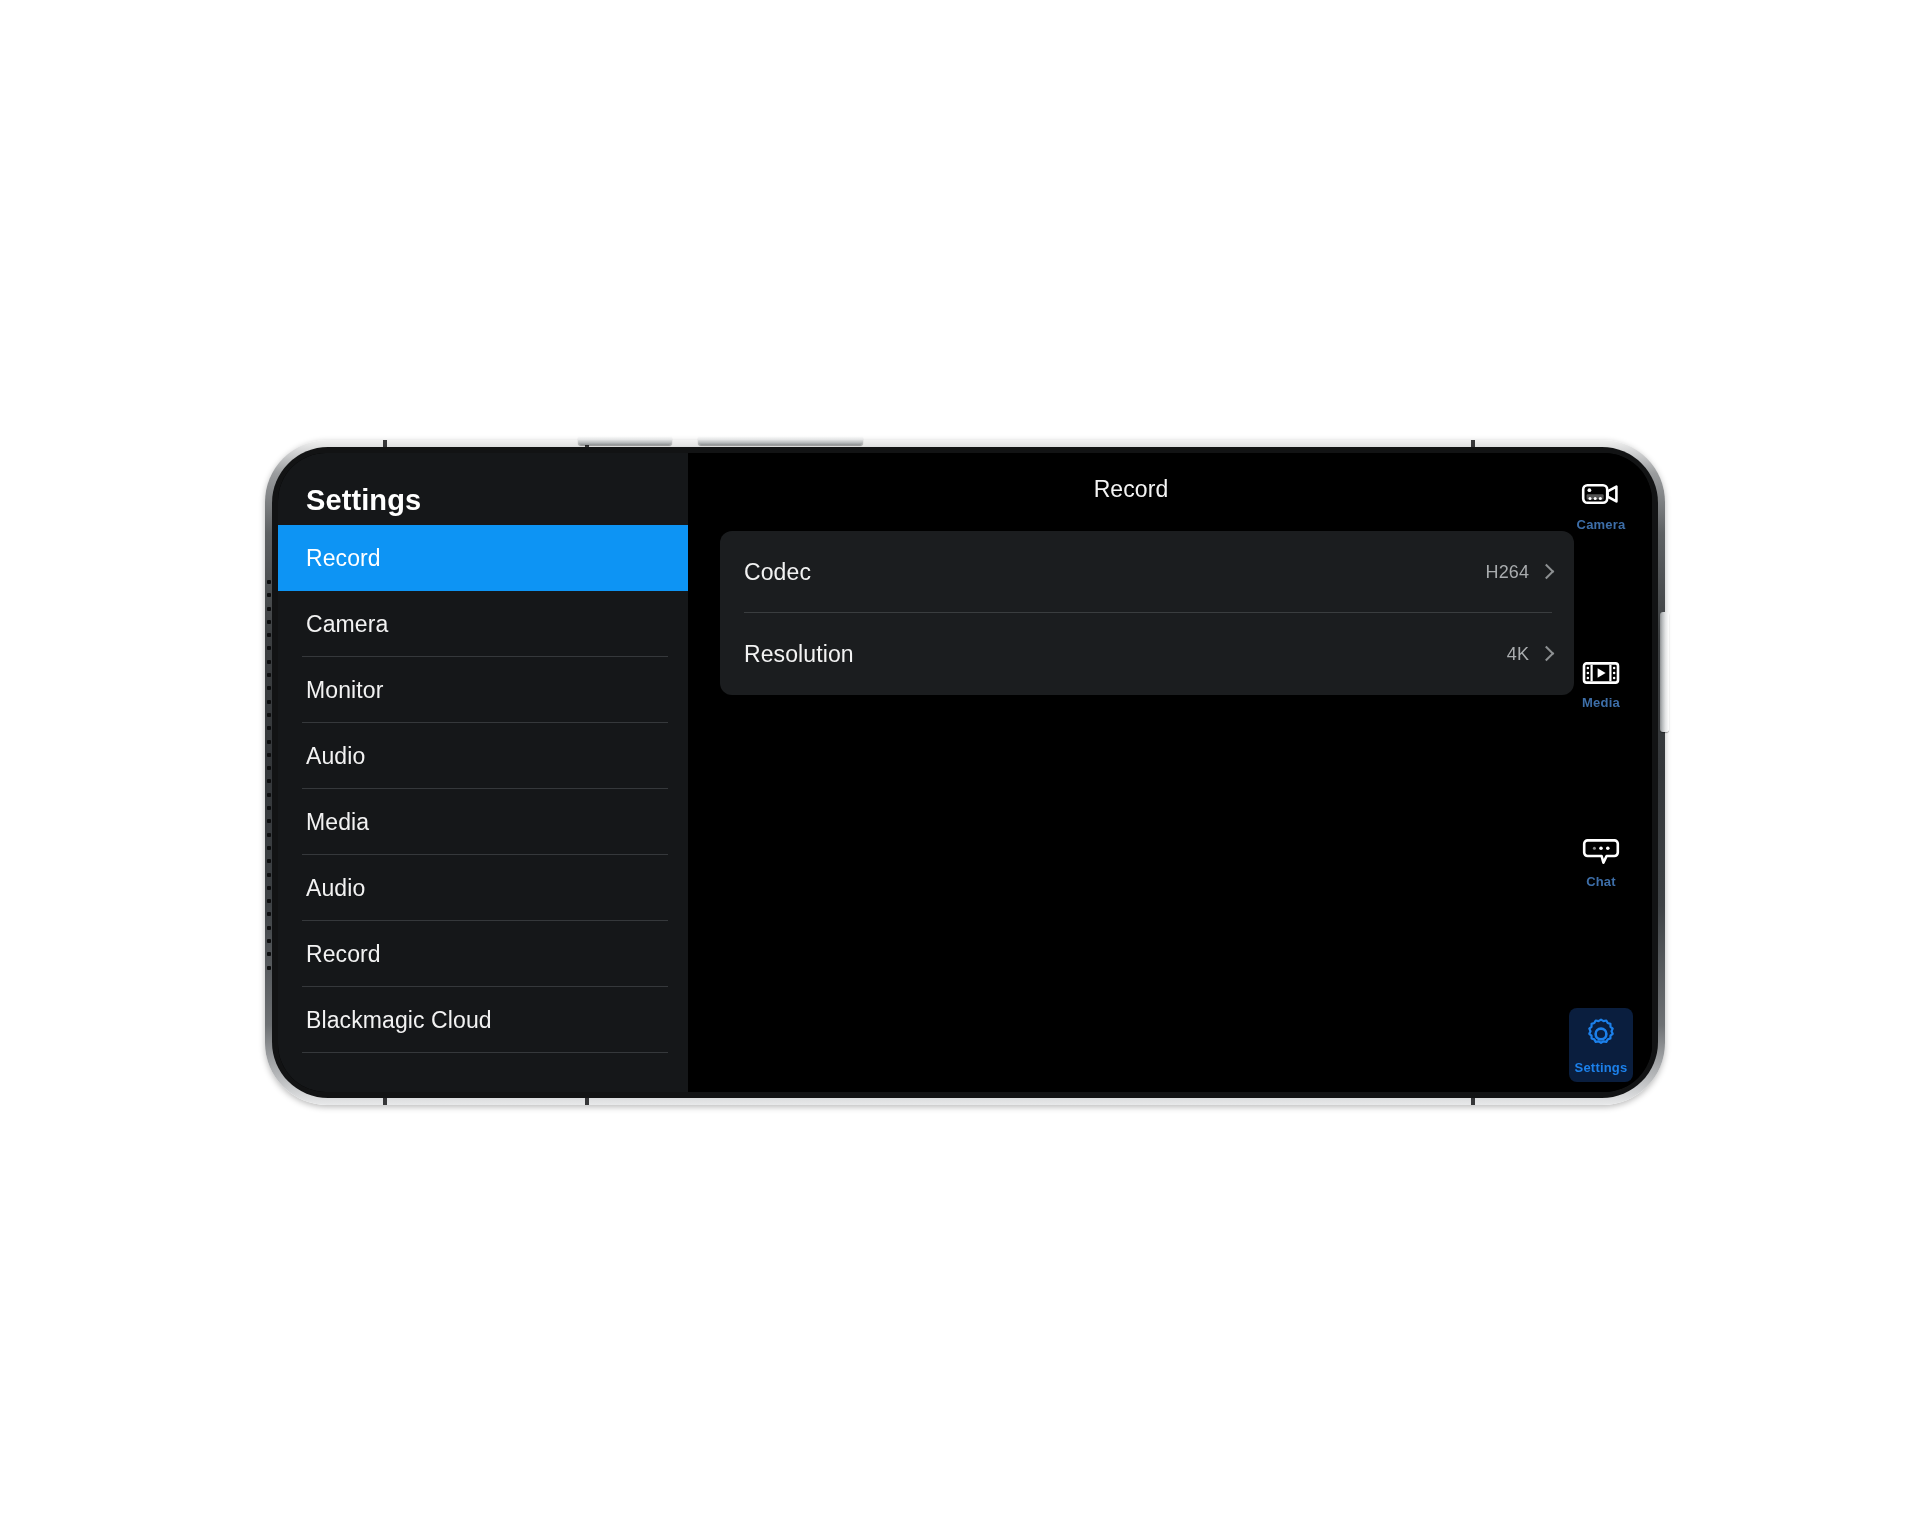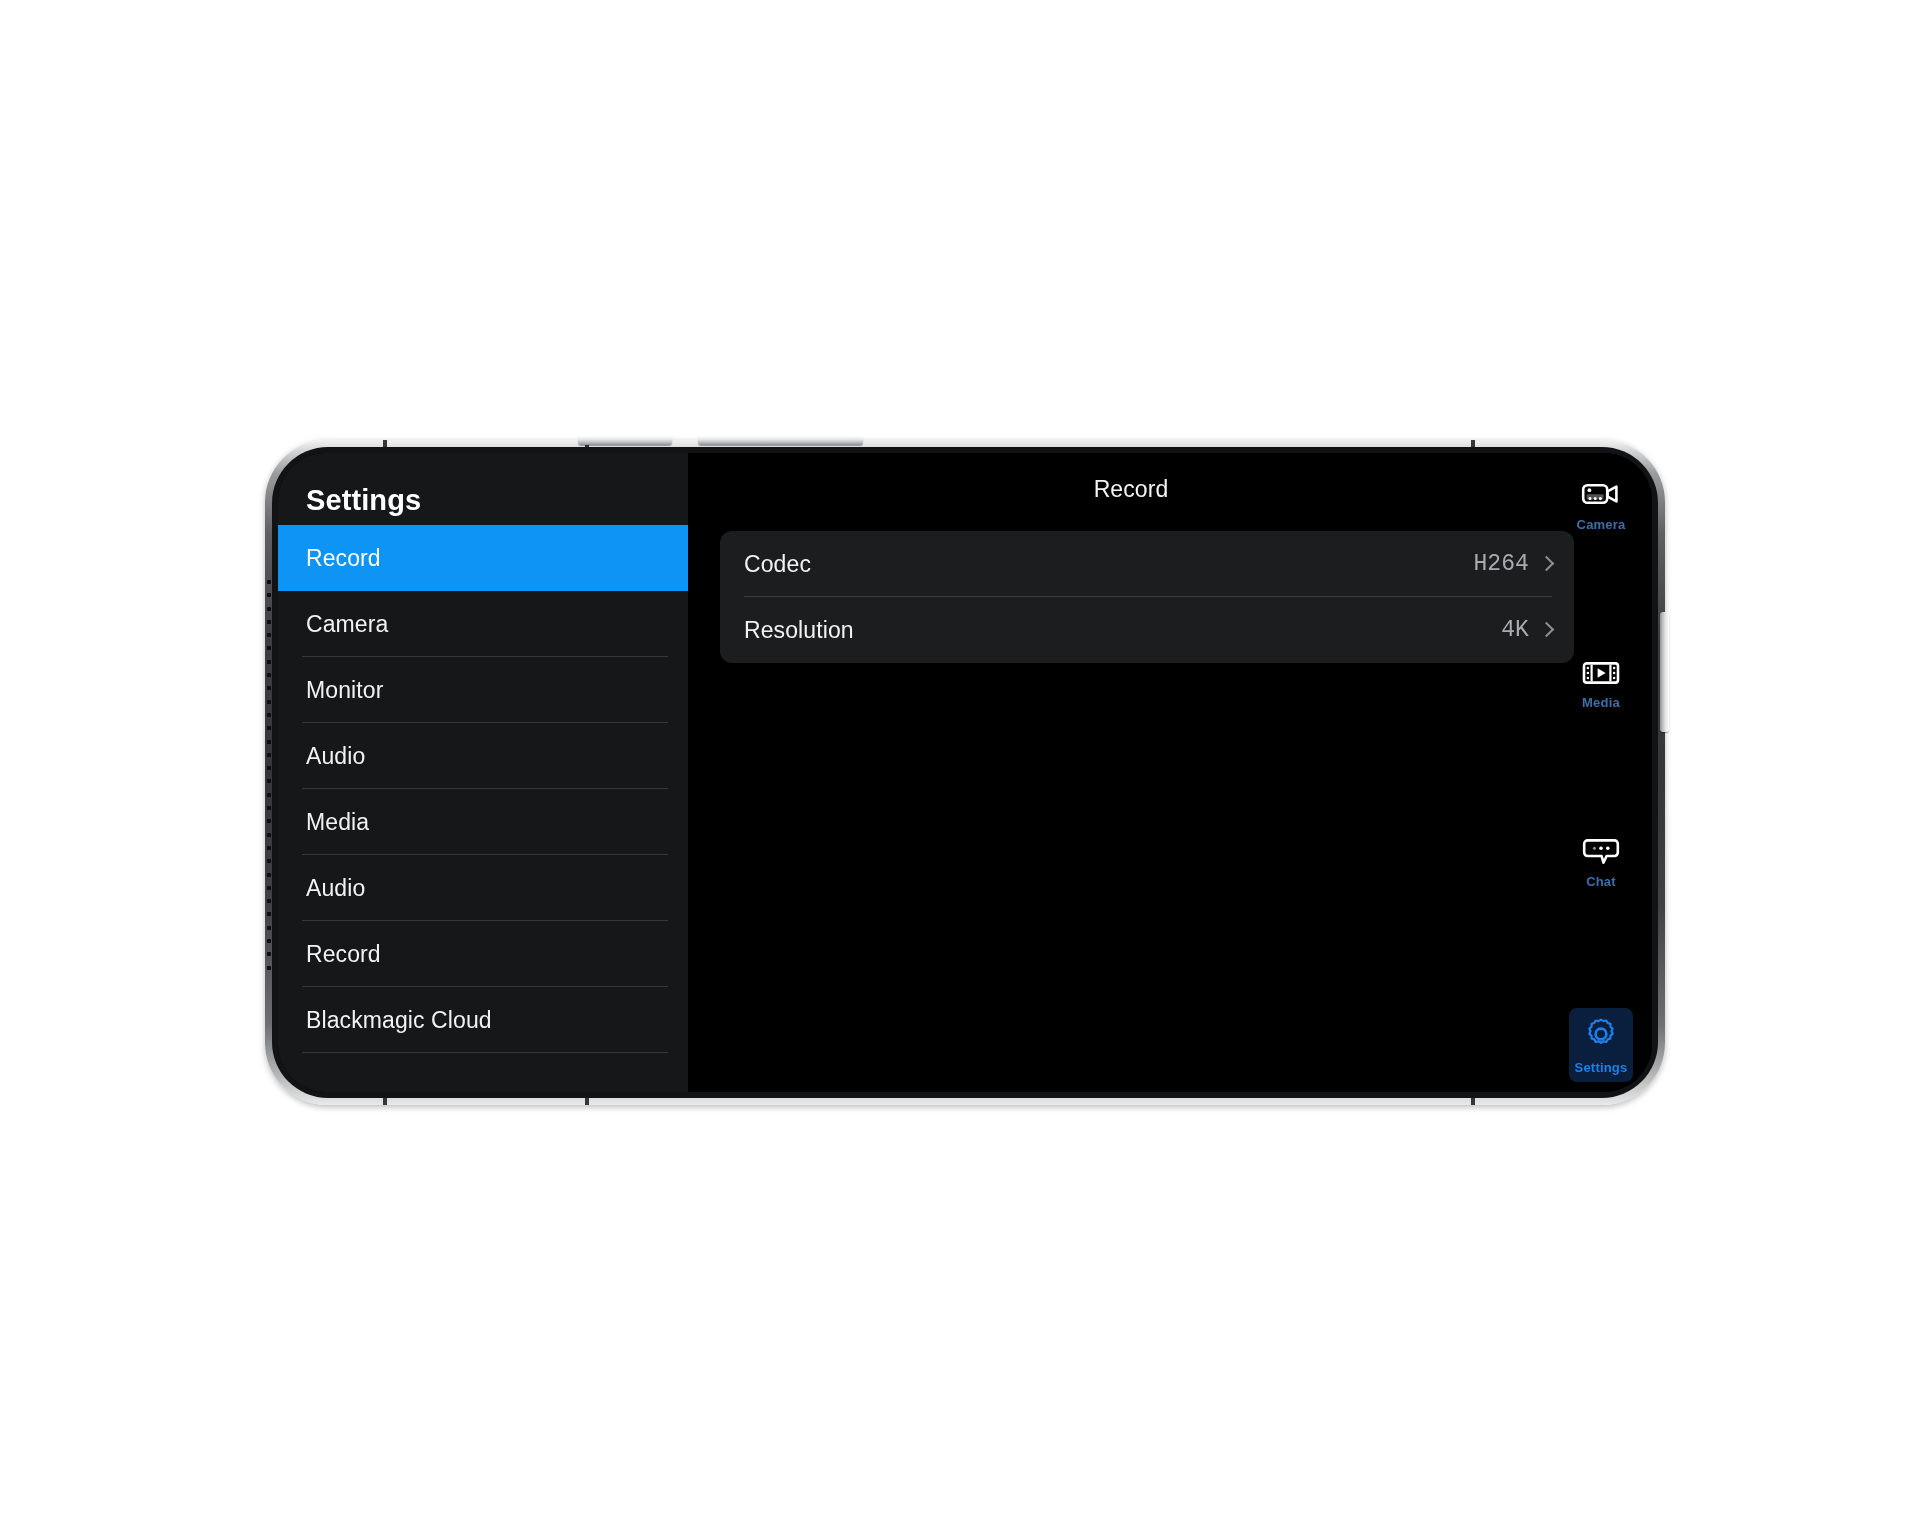--- a/index.html
+++ b/index.html
@@ -174,42 +174,41 @@
     letter-spacing: .1px;
   }
   .card {
     margin: 6px 78px 0 32px;
     background: #1b1d1f;
     border-radius: 12px;
     overflow: hidden;
   }
   .card-row {
     position: relative;
-    height: 66px;
+    height: 82px;
     display: flex;
     align-items: center;
     padding: 0 22px 0 24px;
     box-sizing: border-box;
   }
   .card-row .label {
     color: #f2f2f2;
     font-size: 23px;
     letter-spacing: .1px;
   }
   .card-row .right {
     margin-left: auto;
     display: flex;
     align-items: center;
     gap: 12px;
   }
   .card-row .value {
     color: #a9acae;
-    font-size: 23px;
+    font-size: 18px;
     letter-spacing: .1px;
-    font-family: Liberation Mono, monospace;
   }
   .chev {
     width: 9px; height: 9px;
     border-right: 2.4px solid #8d9092;
     border-top: 2.4px solid #8d9092;
     transform: rotate(45deg);
     margin-bottom: 1px;
   }
   .card-row .rdiv {
     position: absolute;

